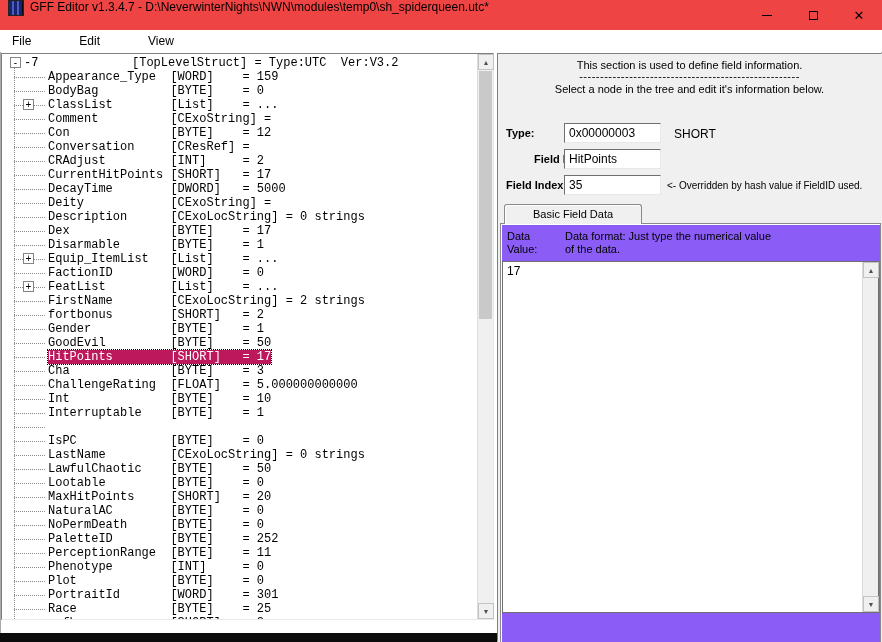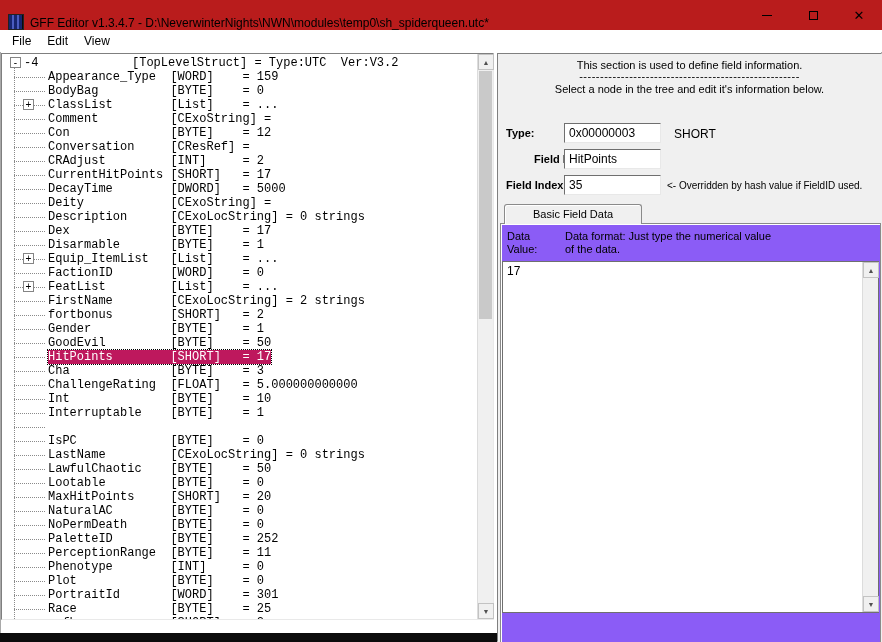--- a/index.html
+++ b/index.html
@@ -1,32 +1,32 @@
 <!DOCTYPE html>
 <html><head>
 <meta charset="utf-8">
 <style>
   * { margin:0; padding:0; box-sizing:border-box; }
   html,body { width:882px; height:642px; overflow:hidden; }
   body { font-family:"Liberation Sans", sans-serif; font-size:12px; background:#fff; color:#000; position:relative; }
   .window { position:absolute; inset:0; box-shadow: inset 0 0 0 1px #a9a9a9; }
 
   
-  .titlebar { position:absolute; left:0; top:0; width:882px; height:30px; background:#b91c1c; display:flex; align-items:flex-end; }
+  .titlebar { position:absolute; left:0; top:0; width:882px; height:30px; background:#ef4444; display:flex; align-items:flex-start; }
   .app-icon { width:16px; height:16px; margin:0 6px 0 8px; background:
       linear-gradient(90deg,#16246e 0 3px,#4a5cc0 3px 5px,#16246e 5px 8px,#4a5cc0 8px 10px,#16246e 10px 13px,#0a0a0a 13px 16px);
       border:1px solid #222; flex:0 0 auto; }
   .title-text { font-size:12px; color:#000; white-space:nowrap; }
   .win-controls { margin-left:auto; display:flex; height:30px; }
   .win-btn { width:46px; height:30px; display:flex; align-items:center; justify-content:center; font-size:13px; color:#000; }
   .min-glyph { display:block; width:10px; height:1px; background:#000; }
   .max-glyph { display:block; width:9px; height:9px; border:1px solid #000; }
 
   
-  .menubar { position:absolute; left:0; top:30px; width:882px; height:22px; background:#fff; display:flex; align-items:center; padding-left:4px; }
+  .menubar { position:absolute; left:0; top:30px; width:882px; height:22px; background:#fff; display:flex; align-items:center; padding-left:4px;gap:32px; }
   .menu-item { padding:3px 8px; font-size:12px; }
 
   
   .tree-panel { position:absolute; left:1px; top:53px; width:493px; height:567px; background:#fff;
       border:1px solid; border-color:#7f7f7f #e9e9e9 #e9e9e9 #7f7f7f; }
   .tree-content { position:absolute; left:0; top:0; right:16px; bottom:0; overflow:hidden;
       font-family:"Liberation Mono","DejaVu Sans Mono",monospace; font-size:12px; padding-top:2px; position:absolute; }
   .tree-row { position:relative; height:14px; line-height:14px; white-space:pre; }
   .row-text { position:absolute; left:46px; top:0; z-index:1; }
   .tree-row.root .row-text { left:22px; }
@@ -95,21 +95,21 @@
 
   <div class="menubar">
     <span class="menu-item">File</span>
     <span class="menu-item">Edit</span>
     <span class="menu-item">View</span>
   </div>
 
   <div class="tree-panel">
     <div class="tree-content">
         <span class="v-line"></span>
-        <div class="tree-row root"><span class="expand-box root-box">-</span><span class="row-text">-4             [TopLevelStruct] = Type:UTC  Ver:V3.2</span></div>
+        <div class="tree-row root"><span class="expand-box root-box">-</span><span class="row-text">-7             [TopLevelStruct] = Type:UTC  Ver:V3.2</span></div>
         <div class="tree-row"><span class="h-line"></span><span class="row-text">Appearance_Type  [WORD]    = 159</span></div>
         <div class="tree-row"><span class="h-line"></span><span class="row-text">BodyBag          [BYTE]    = 0</span></div>
         <div class="tree-row"><span class="h-line"></span><span class="expand-box">+</span><span class="row-text">ClassList        [List]    = ...</span></div>
         <div class="tree-row"><span class="h-line"></span><span class="row-text">Comment          [CExoString] =</span></div>
         <div class="tree-row"><span class="h-line"></span><span class="row-text">Con              [BYTE]    = 12</span></div>
         <div class="tree-row"><span class="h-line"></span><span class="row-text">Conversation     [CResRef] =</span></div>
         <div class="tree-row"><span class="h-line"></span><span class="row-text">CRAdjust         [INT]     = 2</span></div>
         <div class="tree-row"><span class="h-line"></span><span class="row-text">CurrentHitPoints [SHORT]   = 17</span></div>
         <div class="tree-row"><span class="h-line"></span><span class="row-text">DecayTime        [DWORD]   = 5000</span></div>
         <div class="tree-row"><span class="h-line"></span><span class="row-text">Deity            [CExoString] =</span></div>

